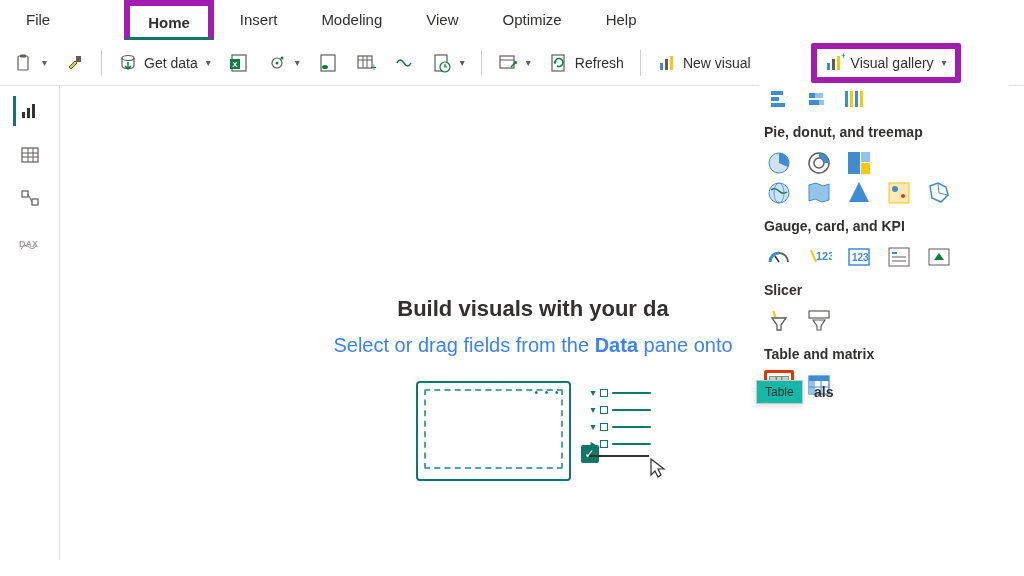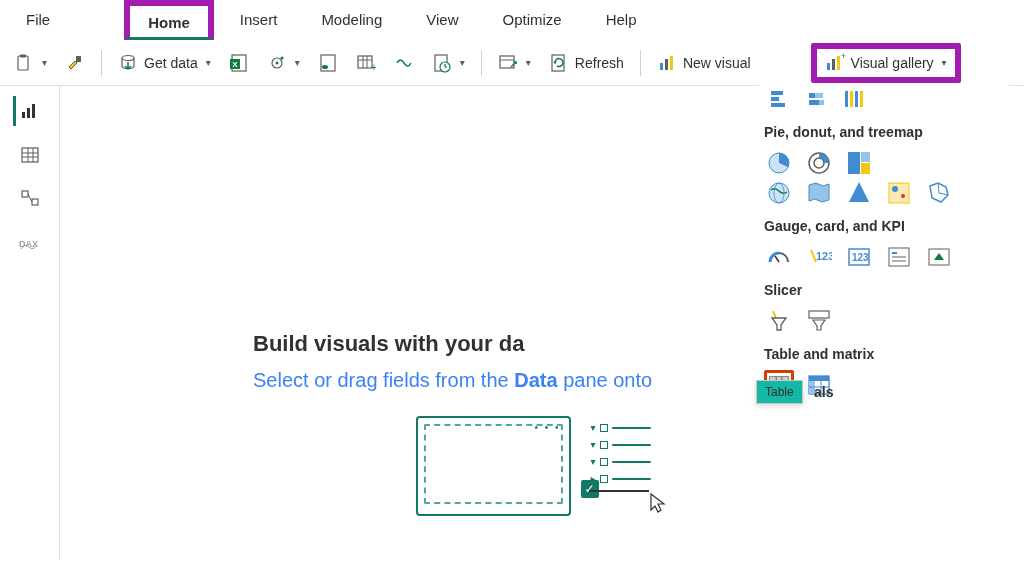--- a/index.html
+++ b/index.html
@@ -18,21 +18,21 @@
   .tb-sep { width: 1px; height: 26px; background: #d2d0ce; margin: 0 4px; }
   .chev { font-size: 10px; color: #605e5c; margin-left: 2px; }
 
   
   .leftrail { position: absolute; left: 0; top: 86px; bottom: 16px; width: 60px; border-right: 1px solid #e1dfdd; display: flex; flex-direction: column; align-items: center; gap: 14px; padding-top: 10px; }
   .rail-btn { width: 30px; height: 30px; display: flex; align-items: center; justify-content: center; cursor: pointer; }
   .rail-btn.active { border-left: 3px solid #117865; margin-left: -3px; }
 
   
   .canvas { position: absolute; left: 42px; top: 86px; right: 0; bottom: 0; }
-  .canvas-center { position: absolute; top: 210px; left: 50%; transform: translateX(-50%); text-align: left; width: 560px; margin-top: 35px; }
+  .canvas-center { position: absolute; top: 210px; left: 50%; transform: translateX(-50%); text-align: center; width: 560px; }
   .canvas-title { font-size: 22px; font-weight: 600; margin-bottom: 12px; }
   .canvas-sub { font-size: 20px; color: #3b82f6; }
   .canvas-sub b { font-weight: 600; }
 
   .canvas-illust { margin-top: 24px; display: flex; align-items: center; justify-content: center; gap: 20px; }
   .illust-card { width: 155px; height: 100px; border: 2px solid #117865; border-radius: 4px; padding: 6px; position: relative; }
   .illust-card .dots { position: absolute; top: 4px; right: 8px; font-size: 10px; color: #117865; letter-spacing: 2px; }
   .illust-card .inner { border: 2px dashed #4fa893; width: 100%; height: 80px; border-radius: 2px; }
   .illust-pane { width: 60px; height: 100px; display: flex; flex-direction: column; gap: 6px; padding: 6px 0; }
   .illust-pane .row { display: flex; align-items: center; gap: 4px; }

